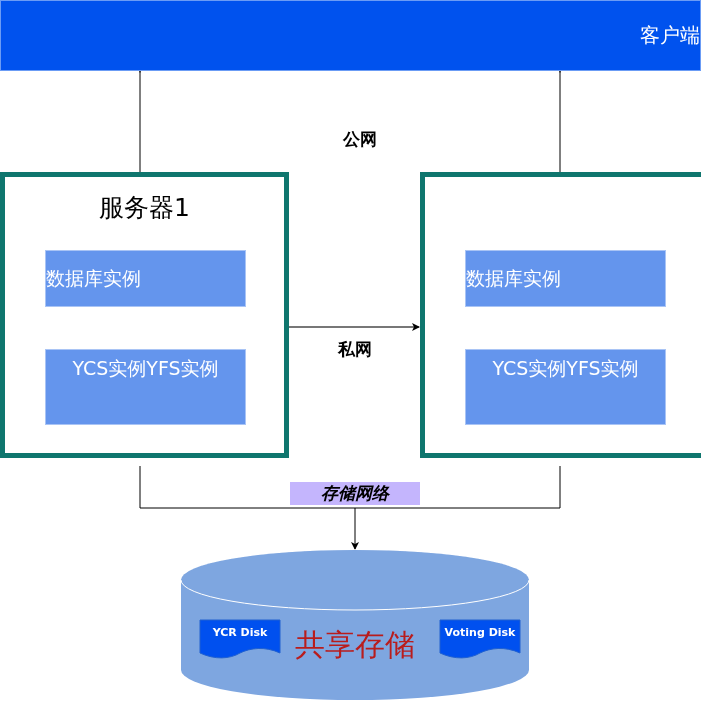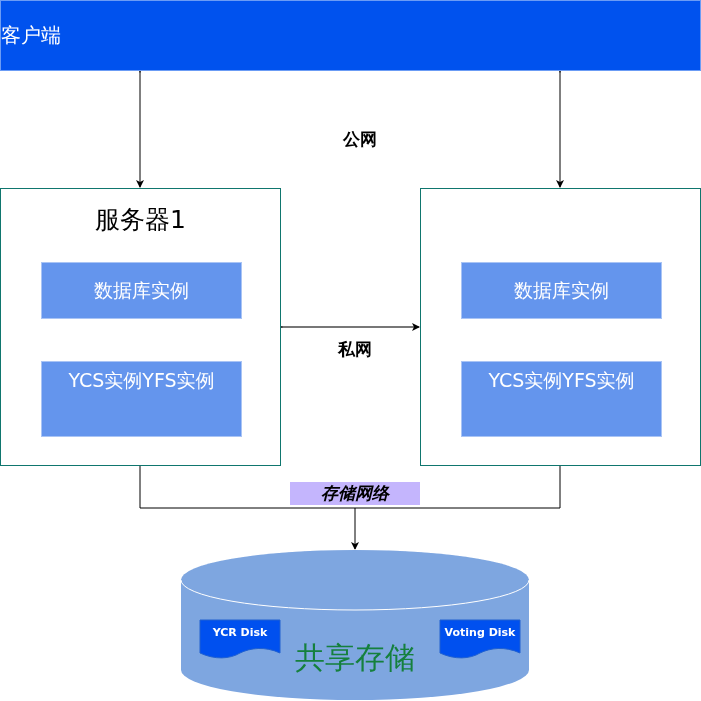--- a/index.html
+++ b/index.html
@@ -1,31 +1,31 @@
 <!DOCTYPE html>
 <html><head>
   <meta charset="utf-8">
   <style>
     html, body { margin: 0; padding: 0; background: #ffffff; }
     body { width: 701px; height: 701px; position: relative; overflow: hidden;
            font-family: "DejaVu Sans", "Liberation Sans", sans-serif; }
     .abs { position: absolute; }
     #client { left: 0; top: 0; width: 699px; height: 69px; background: #0052EE;
               border: 1px solid #6b9cf5; color: #fff; font-size: 20px;
-              display: flex; align-items: center; justify-content: flex-start; }
+              display: flex; align-items: center; justify-content: flex-end; }
     .label-bold { font-weight: bold; font-size: 17px; color: #000; text-align: center; }
-    .server { top: 188px; width: 279px; height: 276px; border: 1px solid #0f766e; background: #fff; }
+    .server { top: 172px; width: 279px; height: 276px; border: 5px solid #0f766e; background: #fff; }
     .server-title { position: absolute; top: 14px; left: 0; width: 100%; text-align: center;
                     font-size: 25px; color: #000; }
     .inst { position: absolute; left: 40px; width: 199px; background: #6495ED;
-            border: 1px solid #a9c4f5; color: #fff; font-size: 19px; text-align: center; }
+            border: 1px solid #a9c4f5; color: #fff; font-size: 19px; }
     .inst1 { top: 73px; height: 55px; line-height: 55px; }
     .inst2 { top: 172px; height: 74px; display: flex; justify-content: center; line-height: 37px; }
     svg { position: absolute; left: 0; top: 0; }
-    .cyl-text { color: #15803d; font-size: 30px; margin-top: 13px; }
+    .cyl-text { color: #b91c1c; font-size: 30px; }
     .disk-text { color: #fff; font-size: 11px; font-weight: bold; text-align: center; }
   </style>
 </head>
 <body>
 
 <svg width="701" height="701">
   <defs>
     <marker id="arr" markerWidth="8" markerHeight="8" refX="7" refY="4" orient="auto" markerUnits="userSpaceOnUse">
       <path d="M0,0 L8,4 L0,8 L2,4 Z" fill="#000"></path>
     </marker>

